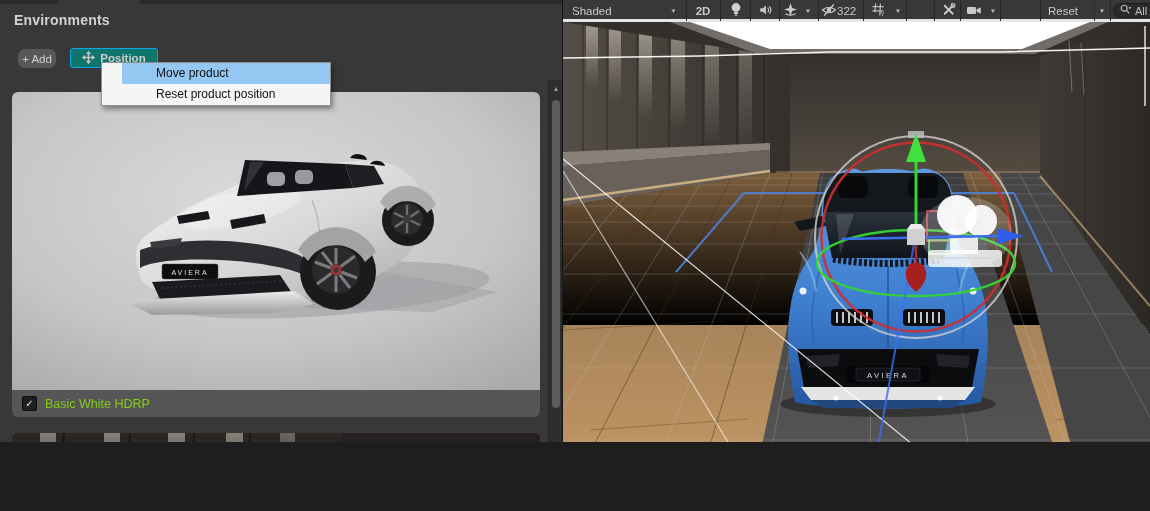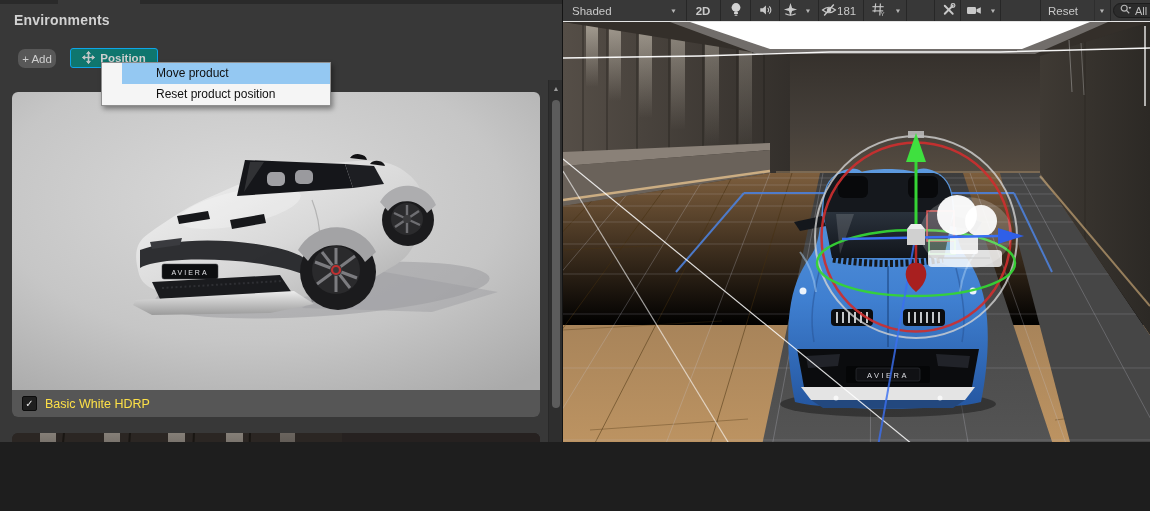--- a/index.html
+++ b/index.html
@@ -14,36 +14,36 @@
        border-radius:3px;font-size:11.5px;color:#cfcfcf;cursor:default;}
   #add-btn{left:18px;top:49px;width:38px;height:19px;background:#585858;border-radius:7px;}
   #position-btn{left:70px;top:48px;width:88px;height:20px;background:#0f766e;border:1px solid #0ea5e9;font-weight:bold;}
   
   .env-card{position:absolute;left:12px;width:528px;background:#2c2c2c;border-radius:6px;overflow:hidden;}
   #card1{top:92px;height:325px;}
   #card1 svg{display:block;}
   #card1-label{position:absolute;left:0;top:298px;width:528px;height:27px;background:#565656;display:flex;align-items:center;}
   .cb{width:13px;height:13px;margin-left:10px;background:#1f1f1f;border:1px solid #0c0c0c;border-radius:2px;
       color:#eaeaea;font-size:10px;line-height:13px;text-align:center;}
-  .cb-label{margin-left:8px;font-size:12.5px;color:#fde047;}
+  .cb-label{margin-left:8px;font-size:12.5px;color:#84cc16;}
   #card2{top:433px;height:78px;border-radius:6px 6px 0 0;}
   
   #vscroll{position:absolute;left:548px;top:80px;width:14px;height:431px;background:#2e2e2e;border-left:1px solid #282828;box-sizing:border-box;}
   #vscroll .arrow{position:absolute;left:0;width:14px;height:14px;color:#9a9a9a;font-size:7px;text-align:center;line-height:14px;}
   #vscroll .up{top:2px;} #vscroll .down{bottom:2px;}
   #vscroll .thumb{position:absolute;left:3px;top:20px;width:8px;height:308px;background:#5c5c5c;border-radius:5px;}
   #panel-right-border{position:absolute;left:562px;top:0;width:1px;height:511px;background:#141414;}
   
   #context-menu{position:absolute;left:101px;top:62px;width:208px;background:#f5f5f5;border:1px solid #8f8f8f;
      box-shadow:2px 3px 5px rgba(0,0,0,.4);z-index:60;font-size:12px;color:#101010;padding-left:20px;}
   #context-menu .mi{height:21px;line-height:21px;padding-left:34px;}
   #context-menu .mi.hl{background:#94c8f2;}
   
   #viewport{position:absolute;left:563px;top:0;width:587px;height:511px;background:#2b2926;}
-  #vp-toolbar{position:absolute;left:0;top:0;width:587px;height:22px;background:#383838;border-bottom:1px solid #e5e5e5;box-sizing:border-box;text-align:right;}
+  #vp-toolbar{position:absolute;left:0;top:0;width:587px;height:22px;background:#383838;border-bottom:3px solid #e5e5e5;box-sizing:border-box;text-align:right;}
   .tbc{position:absolute;top:0;height:21px;display:flex;align-items:center;color:#c9c9c9;font-size:11.5px;}
   .vsep{position:absolute;top:0;width:1px;height:21px;background:#272727;}
   .caret{font-size:7px;color:#b5b5b5;transform:scaleY(.85);}
   #tb-search{position:absolute;left:550px;top:3px;width:108px;height:15px;background:#2b2b2b;border:1px solid #1d1d1d;
      border-radius:9px;display:flex;align-items:center;gap:3px;padding-left:5px;color:#bdbdbd;font-size:11px;box-sizing:border-box;}
   #scene{position:absolute;left:0;top:22px;width:587px;height:489px;}
   svg text{font-family:"Liberation Sans",sans-serif;}
 </style>
 </head>
 <body>
@@ -253,21 +253,21 @@
       </div>
       <div class="vsep" style="left:255px;"></div>
       <div class="tbc" style="left:258px;width:42px;">
         <span>
           <svg width="16" height="14" viewBox="0 0 16 14">
               <path d="M1.5 7 Q8 1.5 14.5 7 Q8 12.5 1.5 7 Z" stroke="#c9c9c9" stroke-width="1.2" fill="none"></path>
           <circle cx="8" cy="7" r="2.2" fill="#c9c9c9"></circle>
               <line x1="3.2" y1="12.5" x2="12.8" y2="1.5" stroke="#c9c9c9" stroke-width="1.4"></line>
             </svg>
         </span>
-        <span style="font-size:11.5px;">181</span>
+        <span style="font-size:11.5px;">322</span>
       </div>
       <div class="vsep" style="left:300px;"></div>
       <div class="tbc" style="left:304px;width:23px;justify-content:center;">
         <span>
           <svg width="15" height="15" viewBox="0 0 16 16">
               <g stroke="#c9c9c9" stroke-width="1.2">
           <line x1="5" y1="1.5" x2="4" y2="11"></line>
                 <line x1="10" y1="1.5" x2="9.4" y2="14.5"></line>
           <line x1="1.5" y1="5" x2="13.5" y2="5"></line>
                 <line x1="1.5" y1="9.5" x2="13" y2="9.5"></line>

